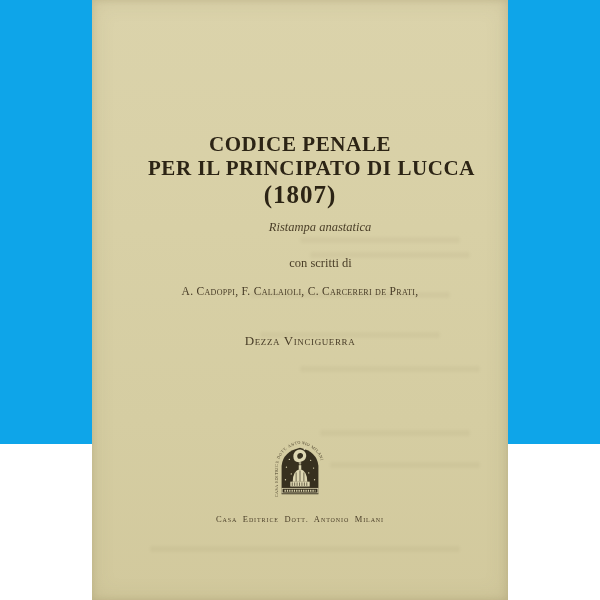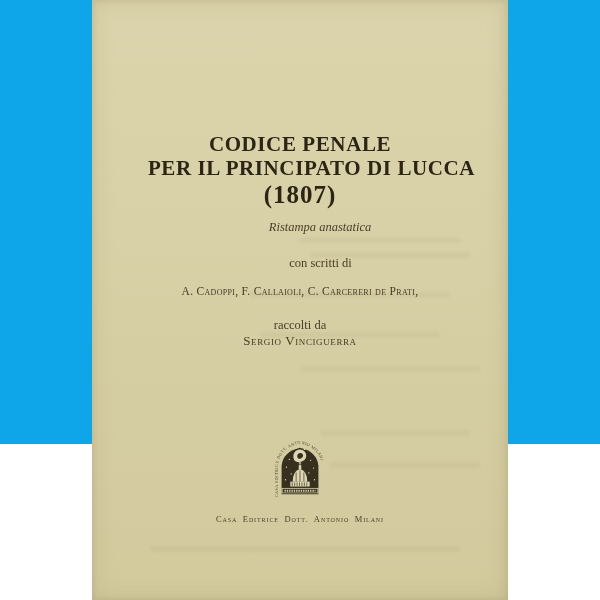--- a/index.html
+++ b/index.html
@@ -139,22 +139,21 @@
     <div class="title-line title-3">(1807)</div>
 
     <div class="edition-note">Ristampa anastatica</div>
 
     <div class="intro-line contributors-intro">con scritti di</div>
 
     <div class="contributors">
       <div>A. Cadoppi, F. Callaioli, C. Carcereri de Prati,</div>
     </div>
 
-    <div class="intro-line editor-intro">raccolti da</div>
-    <div class="editor-name">Sergio Vinciguerra</div>
+    <div class="editor-name">Dezza Vinciguerra</div>
 
     <svg class="emblem" width="60" height="62" viewBox="0 0 60 64" aria-hidden="true">
       <defs>
         <path id="arcPath" d="M 7.5,60 L 7.5,26 Q 9,8.5 30,3.5 Q 51,8.5 52.5,26 L 52.5,60" fill="none"></path>
       </defs>
 
       <path d="M 11,56 L 11,26.5 Q 12.5,12 30,8 Q 47.5,12 49,26.5 L 49,56 Z" fill="#37301f"></path>
 
       <g fill="#ddd6b0">
         <circle cx="19" cy="20" r="0.7"></circle>

